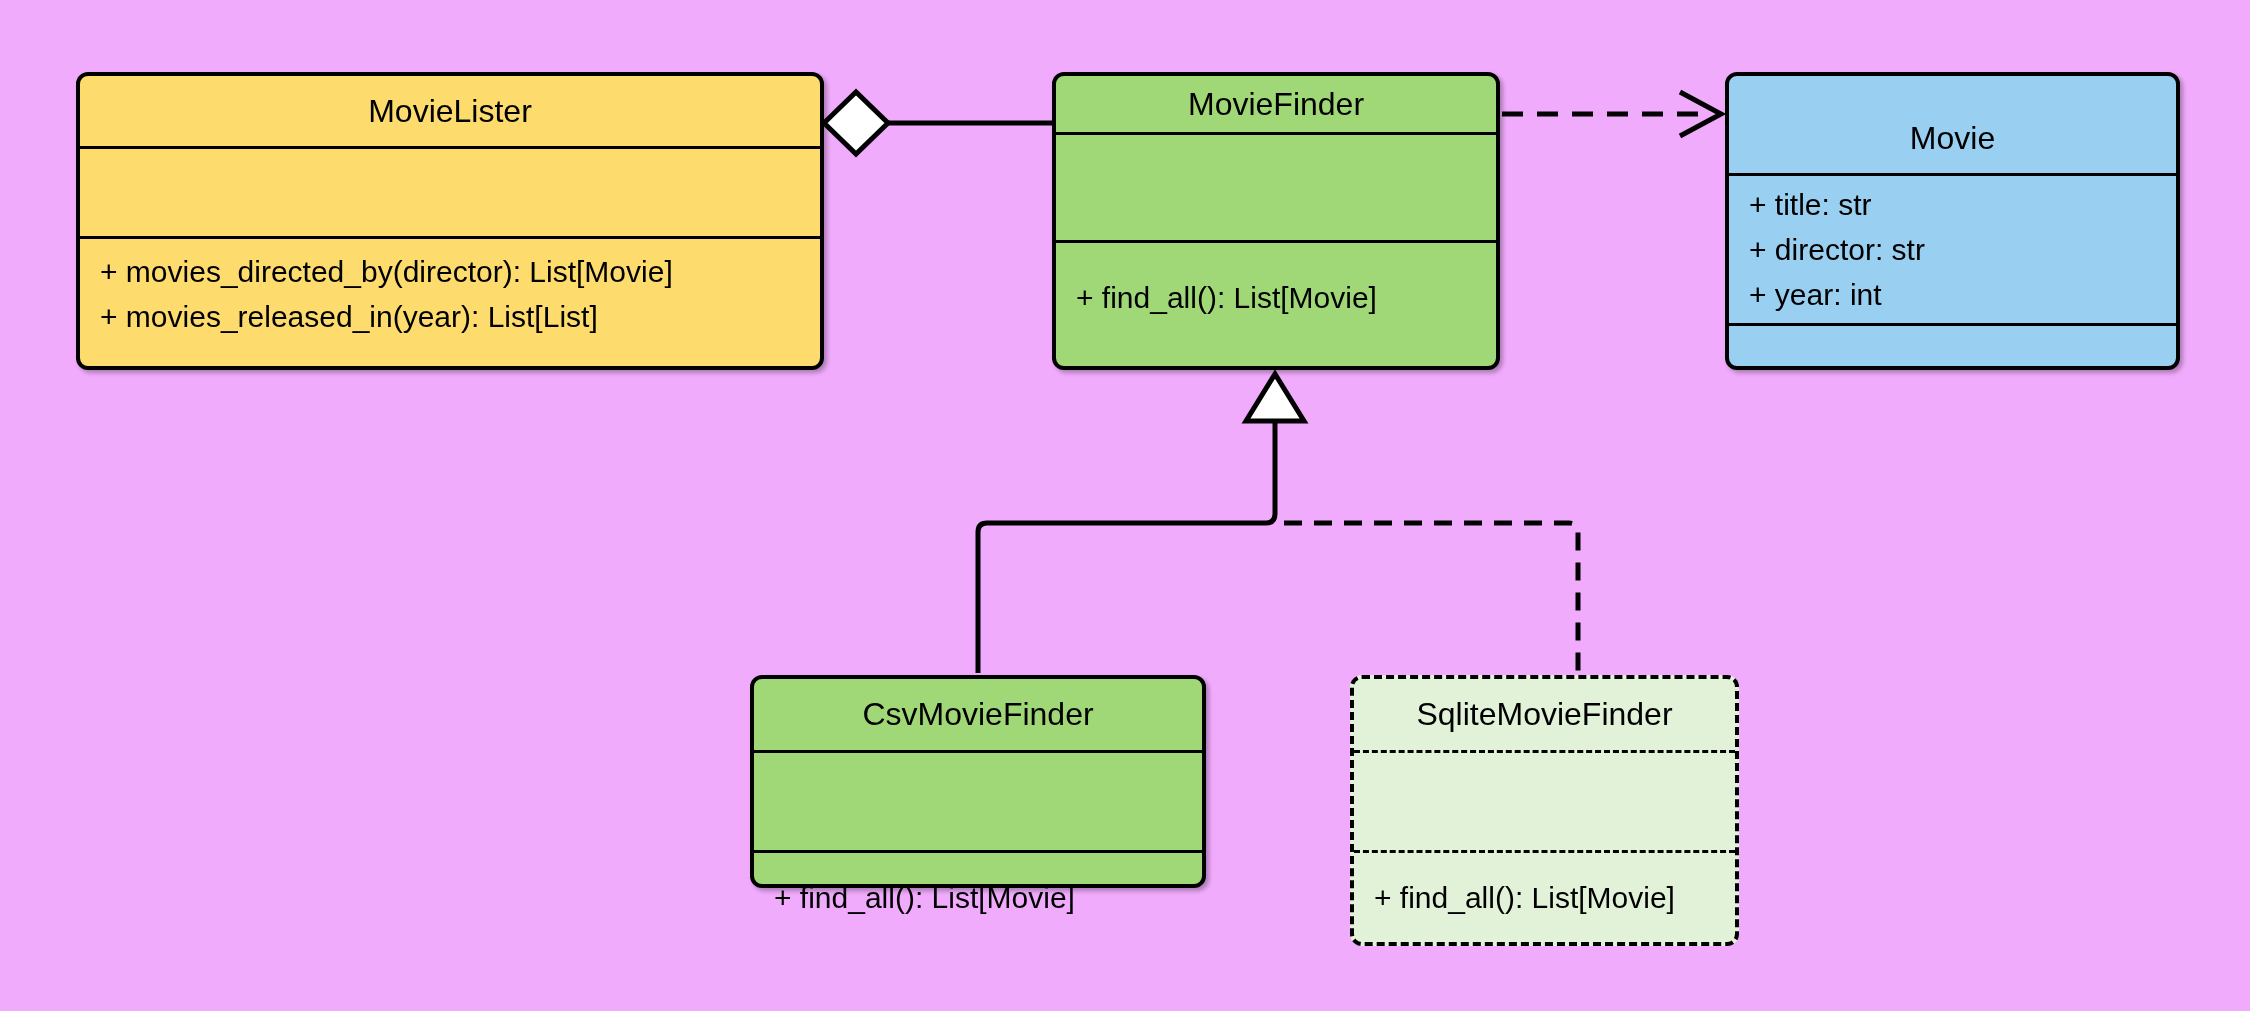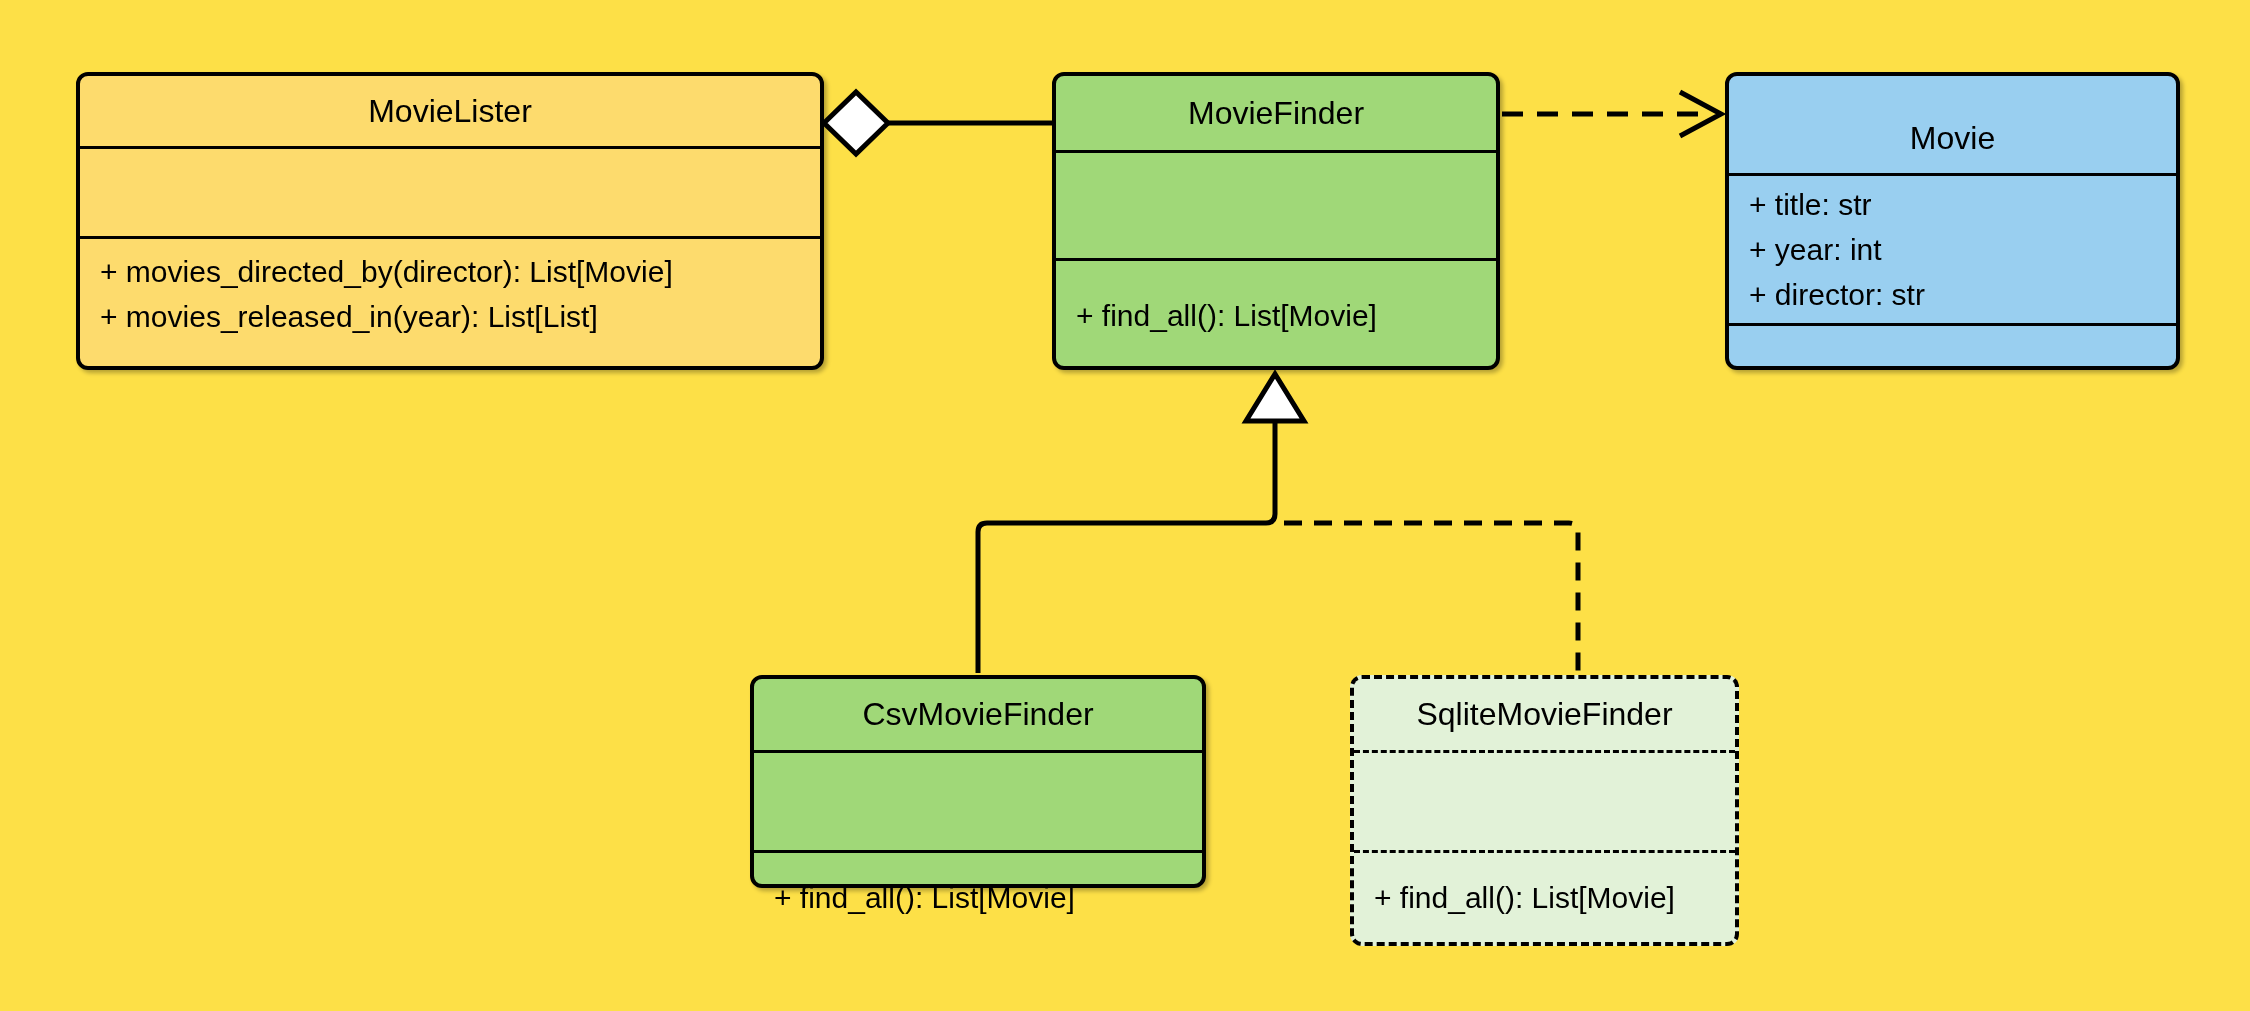--- a/index.html
+++ b/index.html
@@ -1,20 +1,20 @@
 <!DOCTYPE html>
 <html><head>
 <meta charset="utf-8">
 <style>
   html,body{margin:0;padding:0;background:#ffffff;}
   .canvas{
     position:relative;
     width:2250px;
     height:1011px;
-    background:#fde047;
+    background:#f0abfc;
     font-family:"Liberation Sans", sans-serif;
     color:#000;
     overflow:hidden;
   }
   .connector-layer{
     position:absolute;
     left:0;top:0;
     width:2250px;height:1011px;
     pointer-events:none;
   }
@@ -86,37 +86,37 @@
       <span>MovieLister</span>
     </div>
     <div class="sec members-sec" style="height:90px;"></div>
     <div class="sec members-sec" style="height:112px;">
       <div class="member">+ movies_directed_by(director): List[Movie]</div>
       <div class="member">+ movies_released_in(year): List[List]</div>
     </div>
   </div>
 
   <div class="uml-class" style="left: 1052px; top: 72px; width: 448px; height: 298px; background-color: rgb(160, 216, 120);">
-    <div class="sec title-sec" style="height:74px;">
+    <div class="sec title-sec" style="height:56px;">
       <span>MovieFinder</span>
     </div>
     <div class="sec members-sec" style="height:108px;"></div>
     <div class="sec members-sec" style="height:112px;">
       <div class="member">+ find_all(): List[Movie]</div>
     </div>
   </div>
 
   <div class="uml-class" style="left: 1725px; top: 72px; width: 455px; height: 298px; background-color: rgb(153, 207, 240);">
     <div class="sec title-sec" style="height:70px;margin-top:27px;">
       <span>Movie</span>
     </div>
     <div class="sec members-sec" style="height:150px;">
       <div class="member">+ title: str</div>
+      <div class="member">+ director: str</div>
       <div class="member">+ year: int</div>
-      <div class="member">+ director: str</div>
     </div>
     <div class="sec members-sec" style="height:70px;"></div>
   </div>
 
   <div class="uml-class" style="left: 750px; top: 675px; width: 456px; height: 213px; background-color: rgb(160, 216, 120);">
     <div class="sec title-sec" style="height:71px;">
       <span>CsvMovieFinder</span>
     </div>
     <div class="sec members-sec" style="height:100px;"></div>
     <div class="sec members-sec" style="height:92px;">

